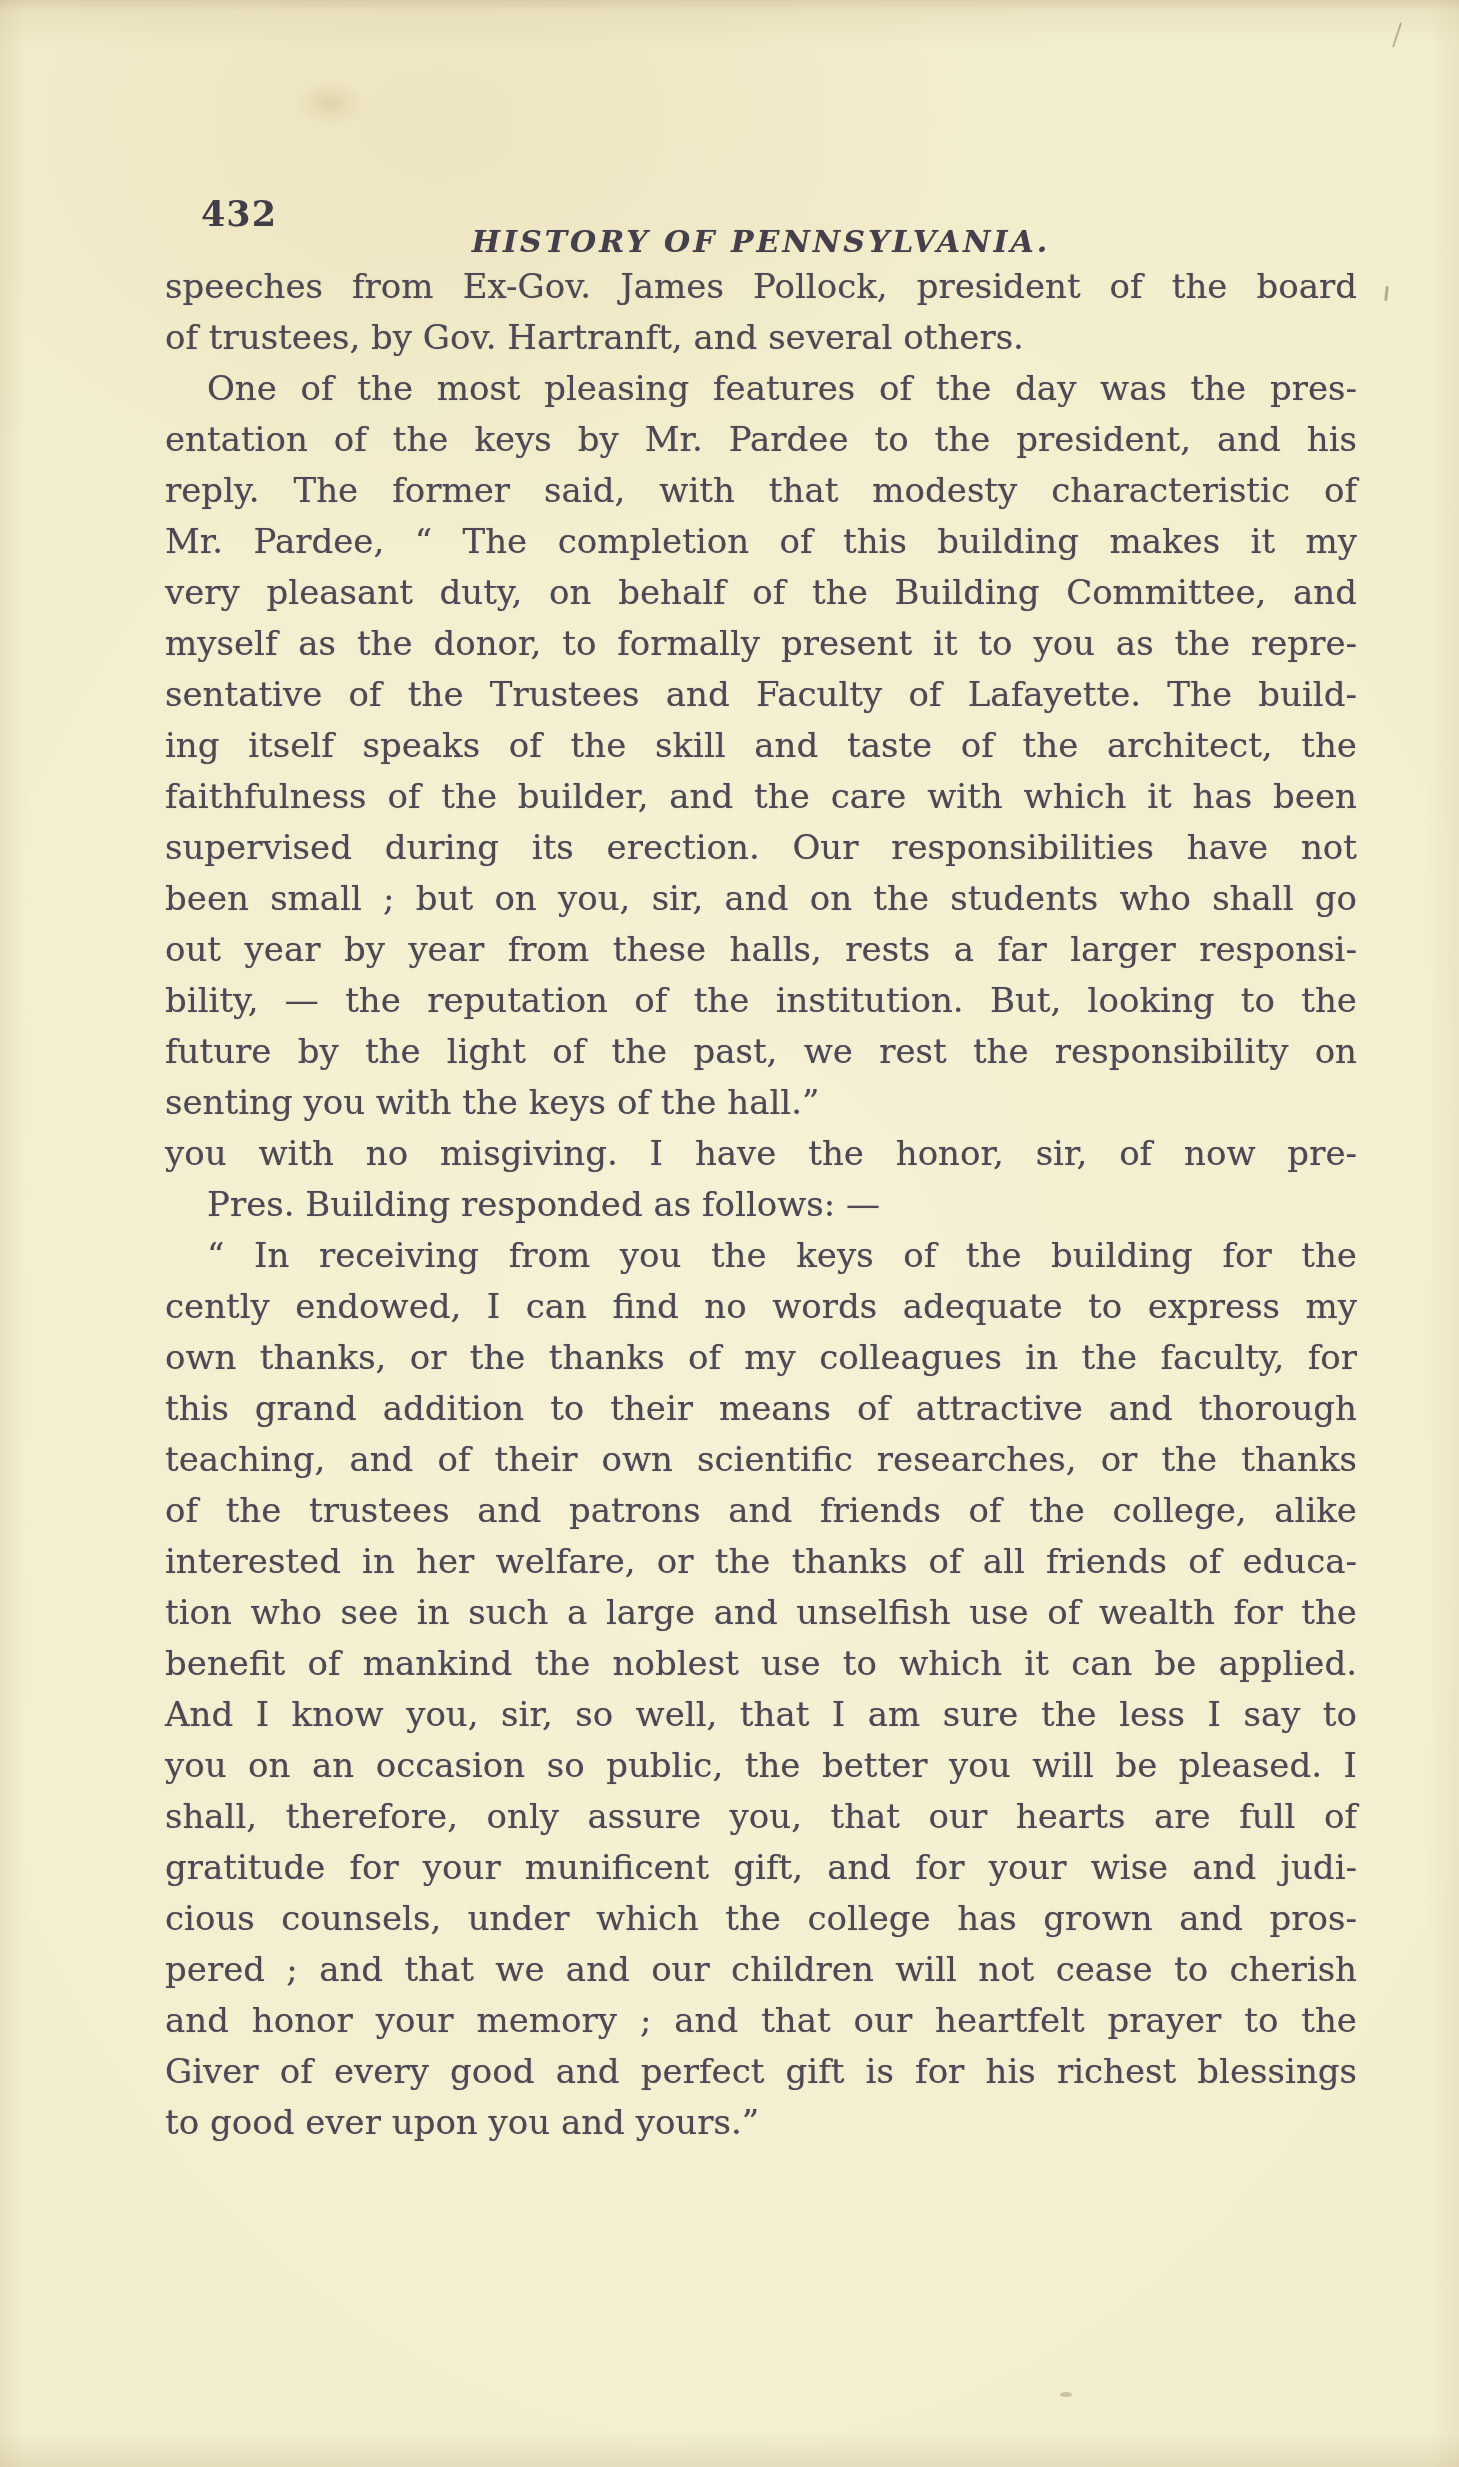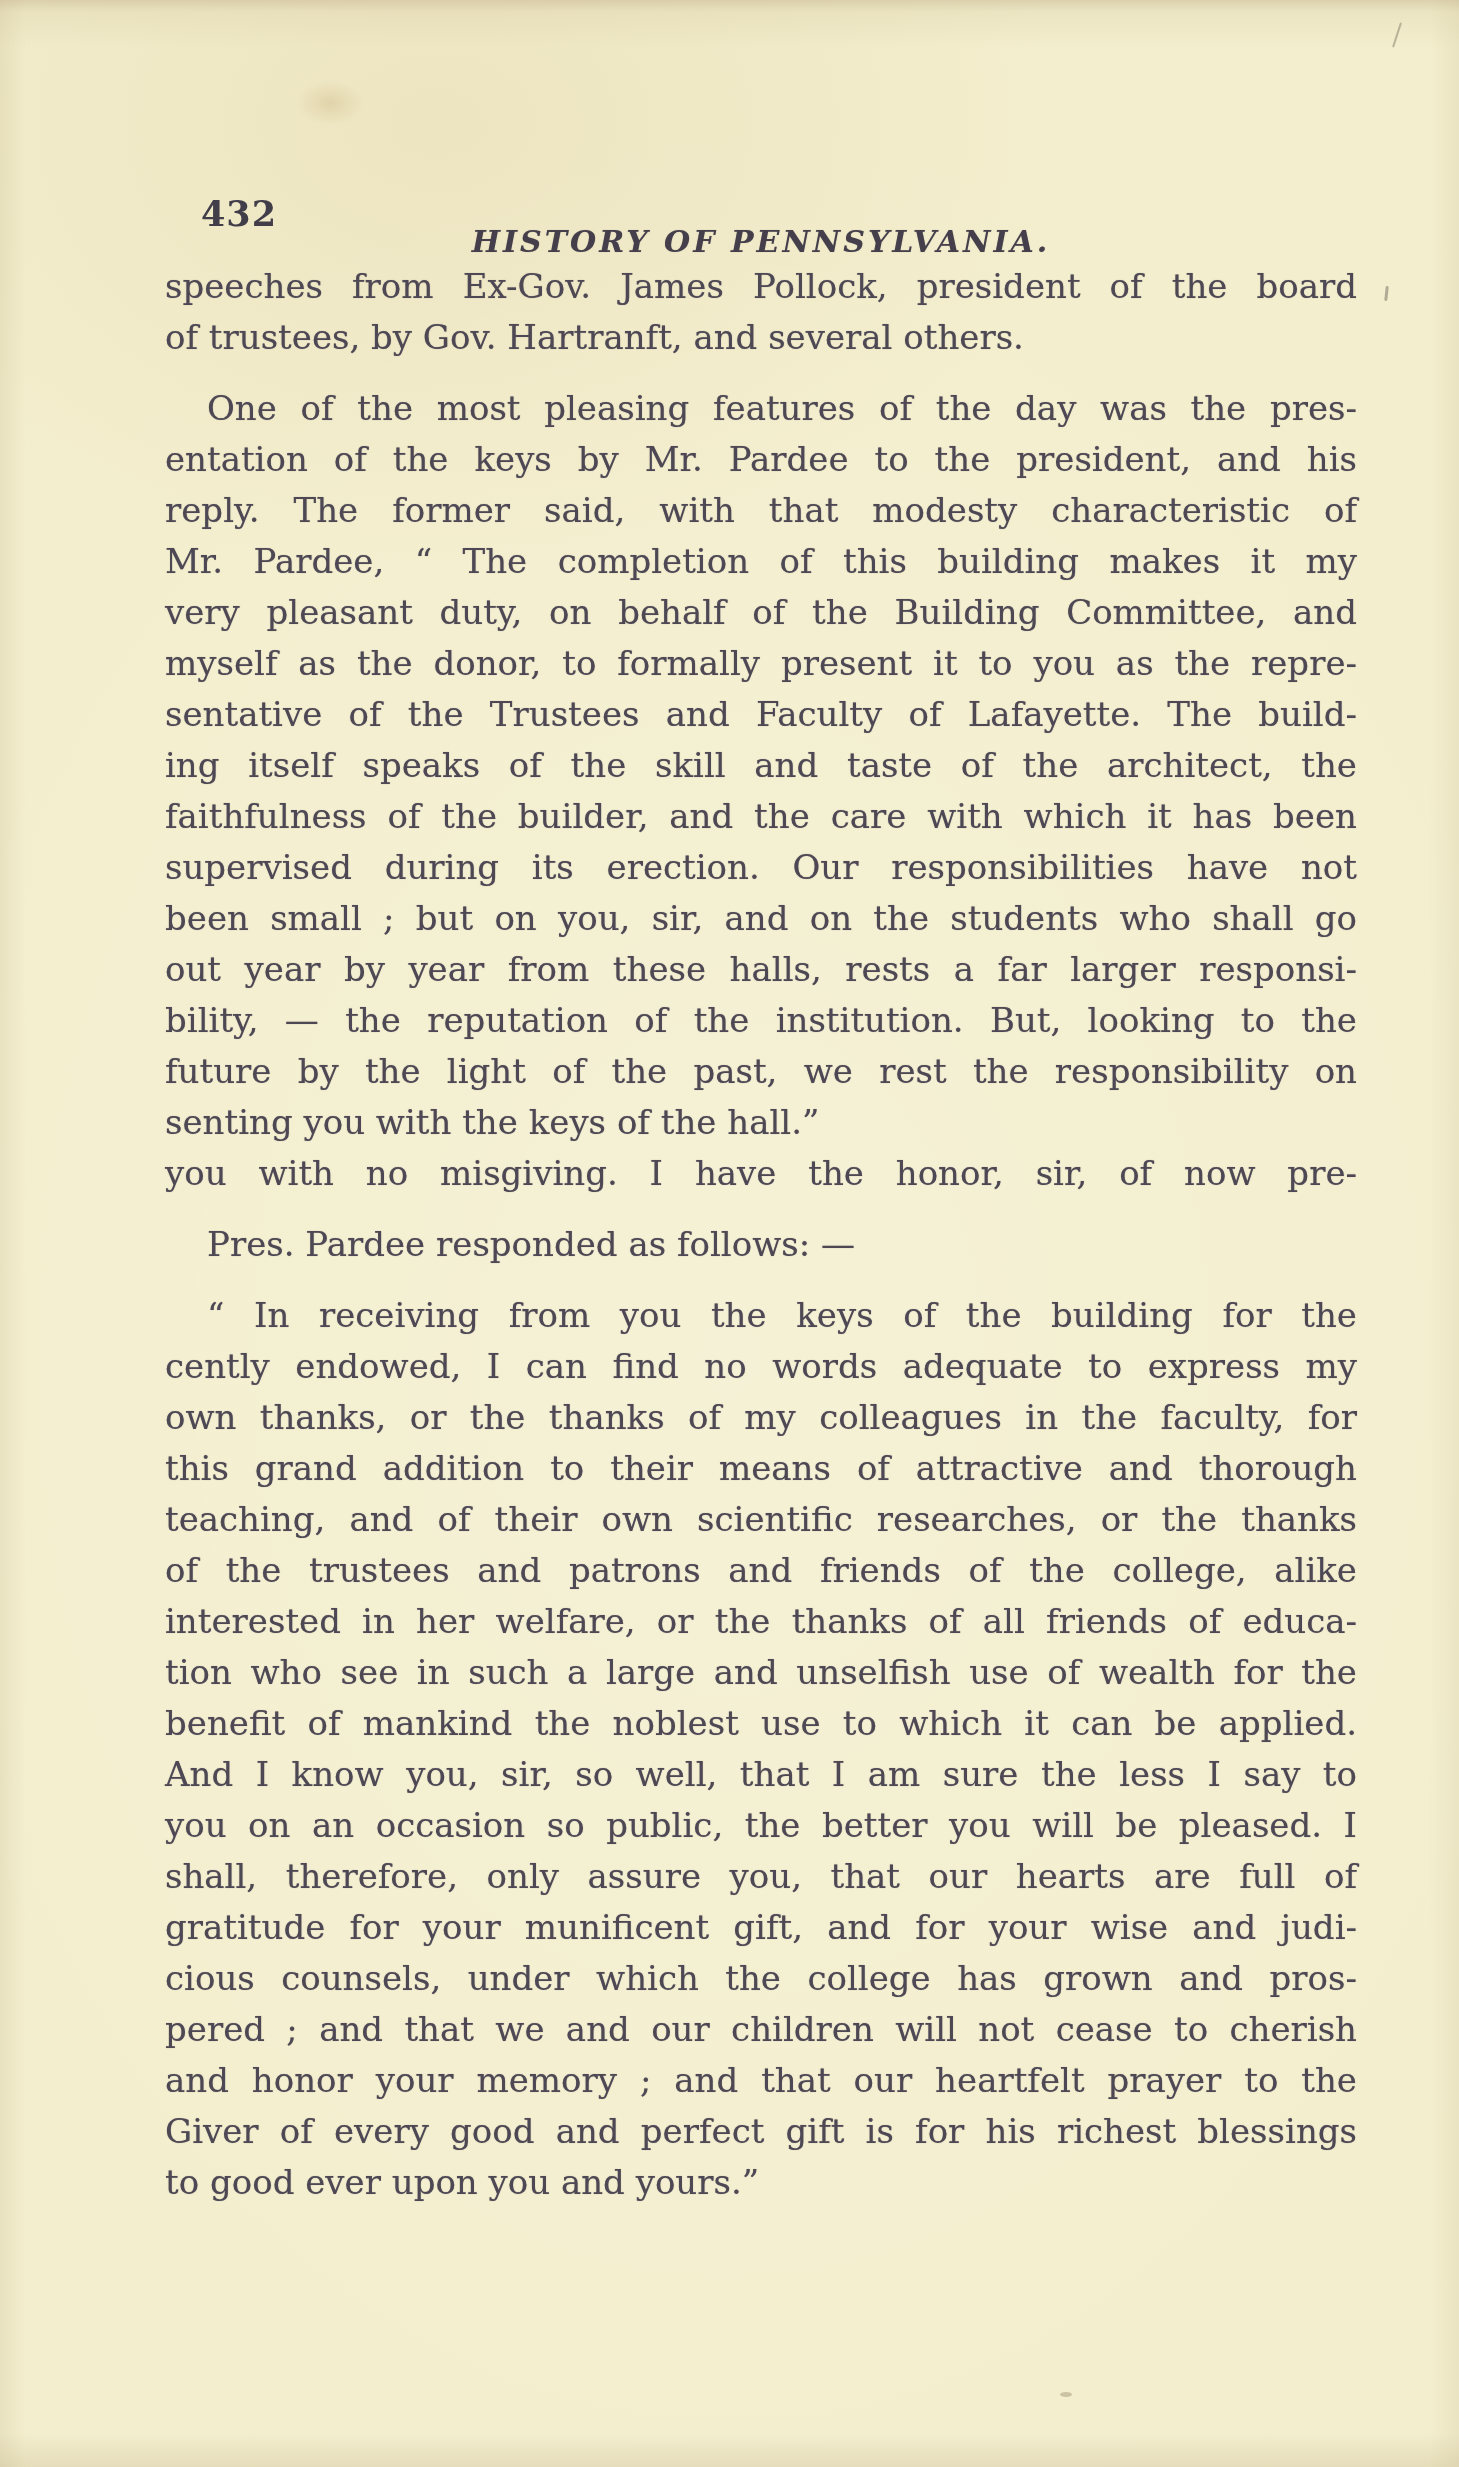--- a/index.html
+++ b/index.html
@@ -63,21 +63,20 @@
     text-align: justify;
     text-align-last: justify;
     white-space: normal;
     text-shadow: 0 0 1px rgba(70,64,78,0.45);
   }
   .line.para-end {
     text-align-last: left;
   }
   .line.indent {
     text-indent: 42px;
-    margin-top: 20px;
   }
   
   .artifact {
     position: absolute;
     pointer-events: none;
   }
   .a-slash {
     left: 1396px; top: 22px;
     width: 2px; height: 26px;
     background: rgba(118,108,94,0.45);
@@ -124,21 +123,21 @@
       <div class="line">sentative of the Trustees and Faculty of Lafayette. The build-</div>
       <div class="line">ing itself speaks of the skill and taste of the architect, the</div>
       <div class="line">faithfulness of the builder, and the care with which it has been</div>
       <div class="line">supervised during its erection. Our responsibilities have not</div>
       <div class="line">been small ; but on you, sir, and on the students who shall go</div>
       <div class="line">out year by year from these halls, rests a far larger responsi-</div>
       <div class="line">bility, — the reputation of the institution. But, looking to the</div>
       <div class="line">future by the light of the past, we rest the responsibility on</div>
       <div class="line para-end">senting you with the keys of the hall.”</div>
       <div class="line">you with no misgiving. I have the honor, sir, of now pre-</div>
-      <div class="line indent para-end">Pres. Pardee responded as follows: —</div>
+      <div class="line indent para-end">Pres. Building responded as follows: —</div>
       <div class="line indent">“ In receiving from you the keys of the building for the</div>
       <div class="line">cently endowed, I can find no words adequate to express my</div>
       <div class="line">own thanks, or the thanks of my colleagues in the faculty, for</div>
       <div class="line">this grand addition to their means of attractive and thorough</div>
       <div class="line">teaching, and of their own scientific researches, or the thanks</div>
       <div class="line">of the trustees and patrons and friends of the college, alike</div>
       <div class="line">interested in her welfare, or the thanks of all friends of educa-</div>
       <div class="line">tion who see in such a large and unselfish use of wealth for the</div>
       <div class="line">benefit of mankind the noblest use to which it can be applied.</div>
       <div class="line">And I know you, sir, so well, that I am sure the less I say to</div>

